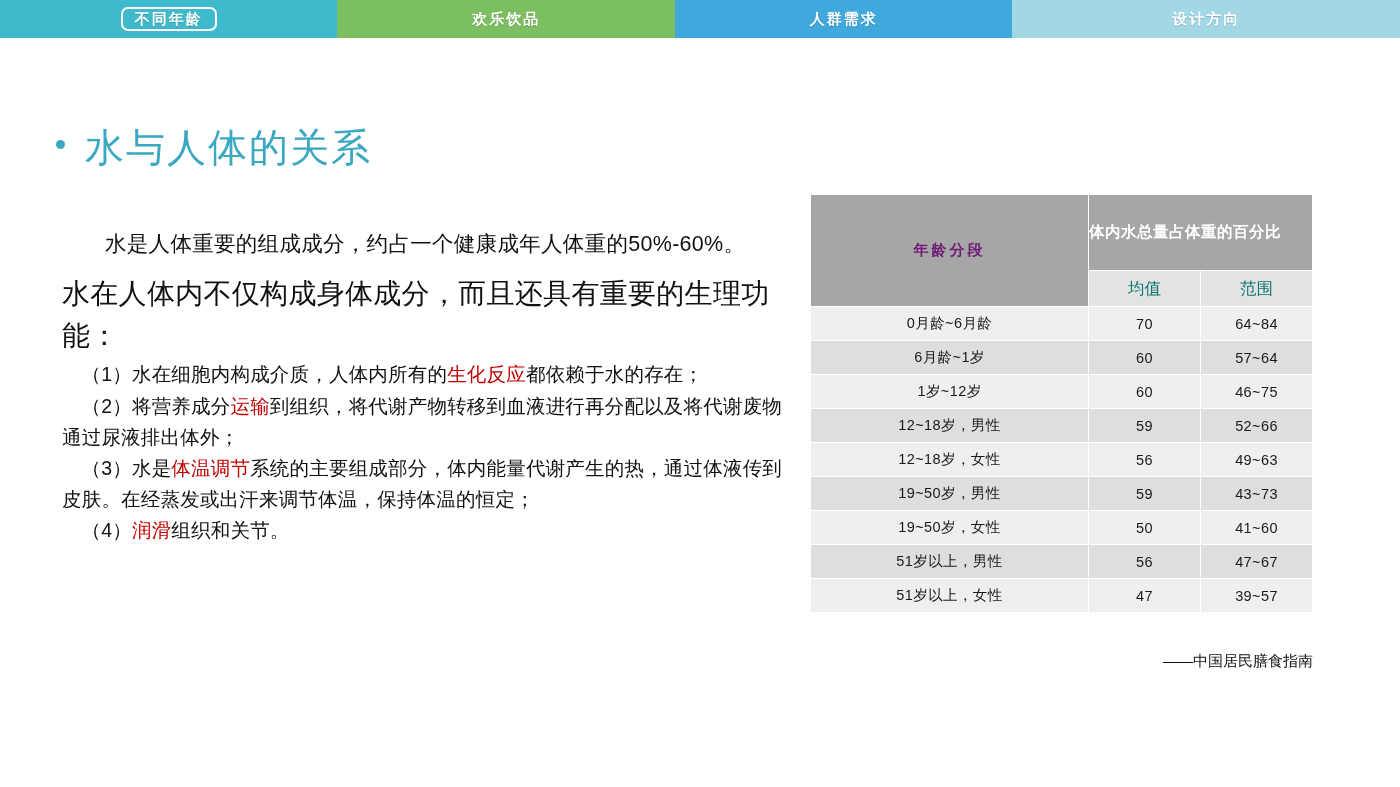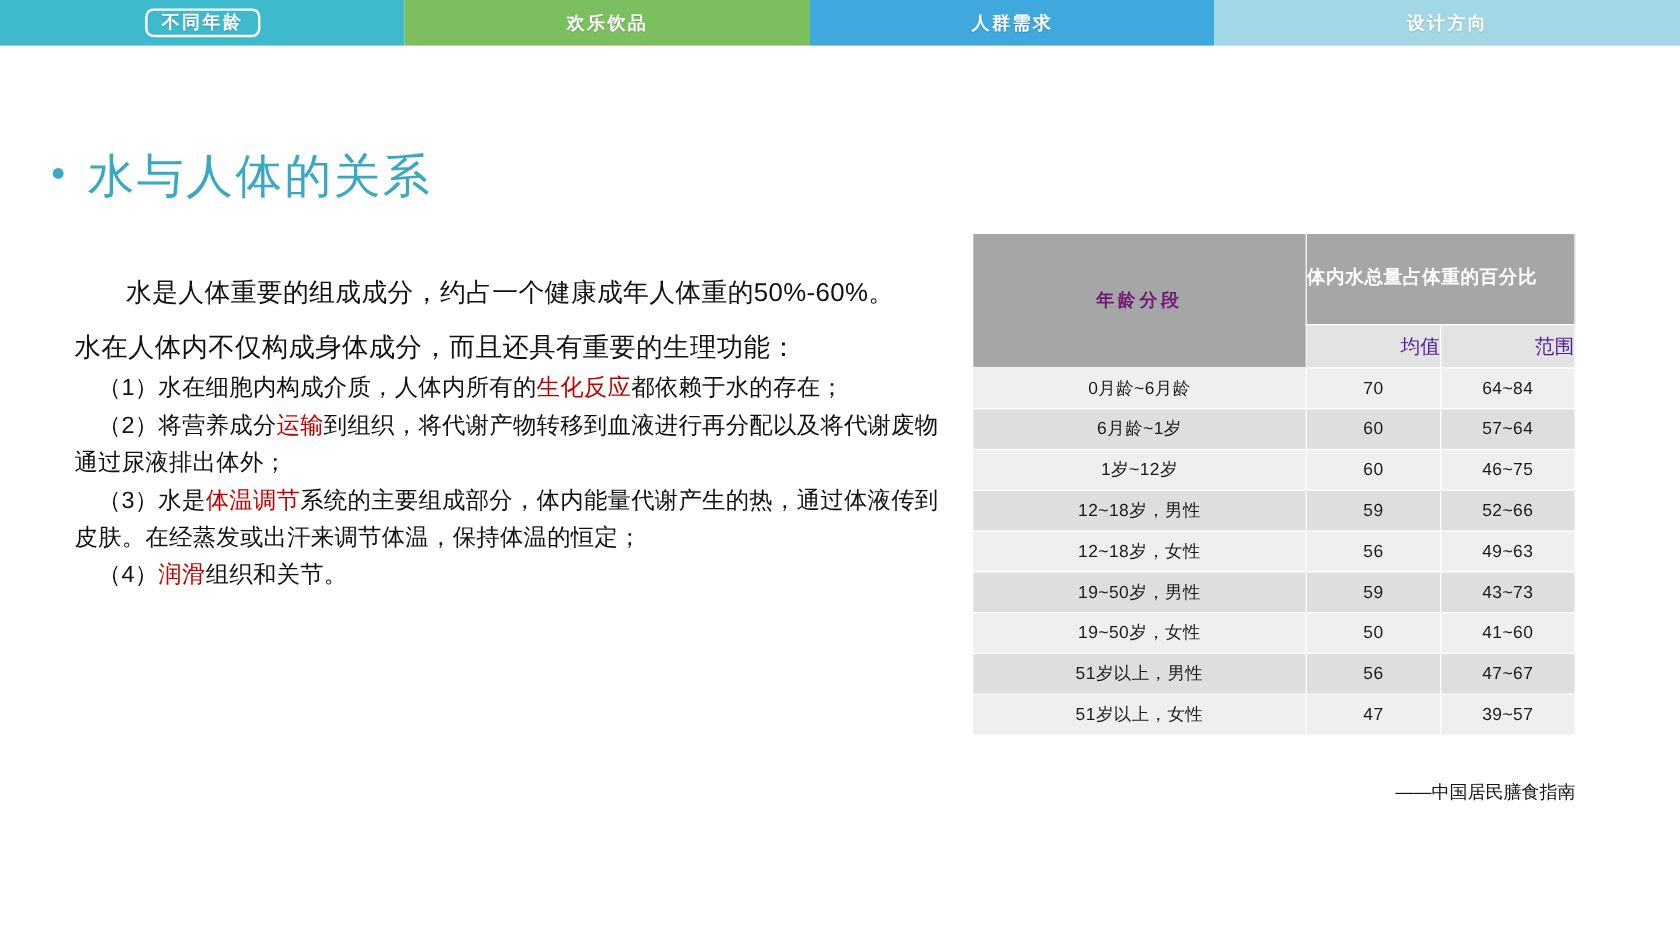--- a/index.html
+++ b/index.html
@@ -45,21 +45,21 @@
     border: 2px solid #ffffff;
     border-radius: 7px;
     padding: 2px 12px 3px 12px;
     line-height: 1;
     display: inline-block;
   }
 
   
   .slide-title {
     position: absolute;
-    left: 44px;
+    left: 56px;
     top: 128px;
     display: flex;
     align-items: center;
     gap: 20px;
   }
   .title-bullet {
     width: 9px;
     height: 9px;
     border-radius: 50%;
     background: #3aa8c0;
@@ -81,21 +81,21 @@
     color: #111111;
   }
   .para-lead {
     font-size: 21.5px;
     line-height: 1.55;
     text-indent: 2em;
     margin: 0 0 6px 0;
     letter-spacing: 0.3px;
   }
   .para-sub {
-    font-size: 22px;
+    font-size: 28px;
     line-height: 1.5;
     margin: 12px 0 2px 0;
     letter-spacing: 0.3px;
   }
   .para-item {
     font-size: 19.5px;
     line-height: 1.6;
     margin: 0;
     text-indent: 1em;
     letter-spacing: 0.2px;
@@ -137,24 +137,24 @@
     font-weight: bold;
     text-align: left;
     vertical-align: middle;
     padding: 0 12px;
     height: 75px;
     line-height: 1.35;
     letter-spacing: 0.5px;
   }
   .th-sub {
     background: #e3e3e3;
-    color: #4c1d95;
+    color: #0f766e;
     font-size: 16.5px;
     font-weight: normal;
-    text-align: right;
+    text-align: center;
     height: 35px;
     vertical-align: middle;
   }
   .col-mean  { width: 90px; }
   .col-range { width: 136px; }
 
   table.data-table td {
     height: 33px;
     text-align: center;
     vertical-align: middle;

